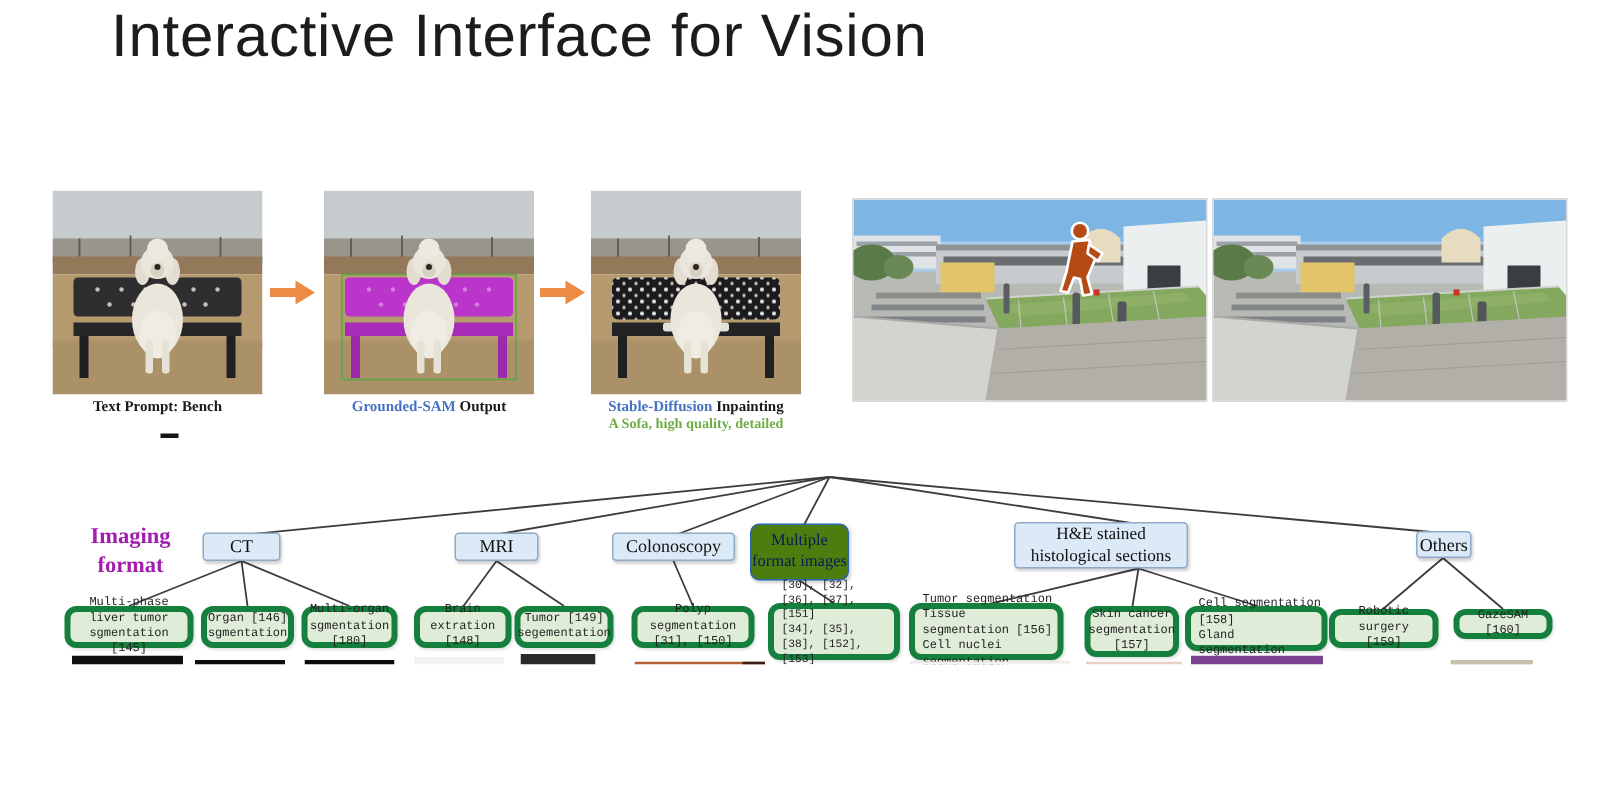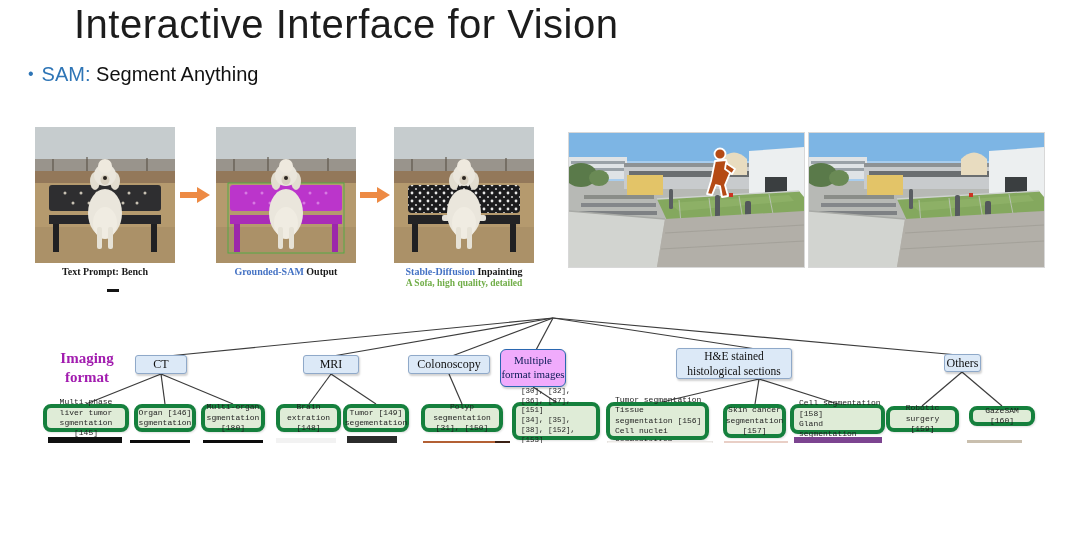--- a/index.html
+++ b/index.html
@@ -17,37 +17,34 @@
   .dash{width:12px;height:3px;background:#151515;}
   .photo{display:block;}
   .scene{border:1px solid #d8d8d8;}
   .box{display:flex;align-items:center;justify-content:center;text-align:center;
        white-space:pre-line;line-height:1.25;box-sizing:border-box;}
   .root-box{background:#f6b9b9;border:1.5px solid #c97a7a;border-radius:4px;font-weight:bold;
             font-size:13.5px;color:#1a1a1a;box-shadow:1.5px 2px 2px rgba(0,0,0,.25);}
   .cat{background:#dce9f7;border:1px solid #8fa9c9;border-radius:3px;font-size:12px;color:#101010;
        box-shadow:1px 1.5px 2px rgba(0,0,0,.18);}
   .cat.two{font-size:11.5px;}
-  .cat.hl{background:#f0abfc;border:1.5px solid #2a67b0;border-radius:6px;color:#0b1b55;font-size:11px;}
+  .cat.hl{background:#4d7c0f;border:1.5px solid #2a67b0;border-radius:6px;color:#0b1b55;font-size:11px;}
   .leaf{background:#dfecd7;border:4px solid #15803d;border-radius:8px;font-size:8px;color:#1f1f1f;
         line-height:1.3;box-shadow:1px 1px 2px rgba(0,0,0,.12);font-family:Liberation Mono, monospace;}
   .leaf.left{text-align:left;justify-content:flex-start;padding-left:5px;}
   .leaf.tiny{font-size:7.5px;}
   .axis-label{font-weight:bold;font-size:15px;color:#a21caf;text-align:center;white-space:pre-line;line-height:1.25;}
   svg{display:block;}
 </style>
 </head>
 <body>
 
 <div class="slide">
 
   <div class="abs title">Interactive Interface for Vision</div>
-  <div class="abs bullet-line">
-    <span class="bullet-dot">•</span><span class="term">SAM:</span><span> Segment Anything</span>
-  </div>
 
   <svg width="0" height="0" style="position:absolute" aria-hidden="true">
     <defs>
       <g id="scene-base">
         <rect x="0" y="0" width="235" height="30" fill="#7db5e4"></rect>
         <rect x="0" y="28" width="235" height="24" fill="#a8cdee"></rect>
         <rect x="0" y="48" width="235" height="86" fill="#b7b9b5"></rect>
         <rect x="0" y="24" width="58" height="22" fill="#dfe3e6"></rect>
         <rect x="2" y="28" width="54" height="3" fill="#9aa2a8"></rect>
         <rect x="2" y="35" width="54" height="3" fill="#9aa2a8"></rect>

